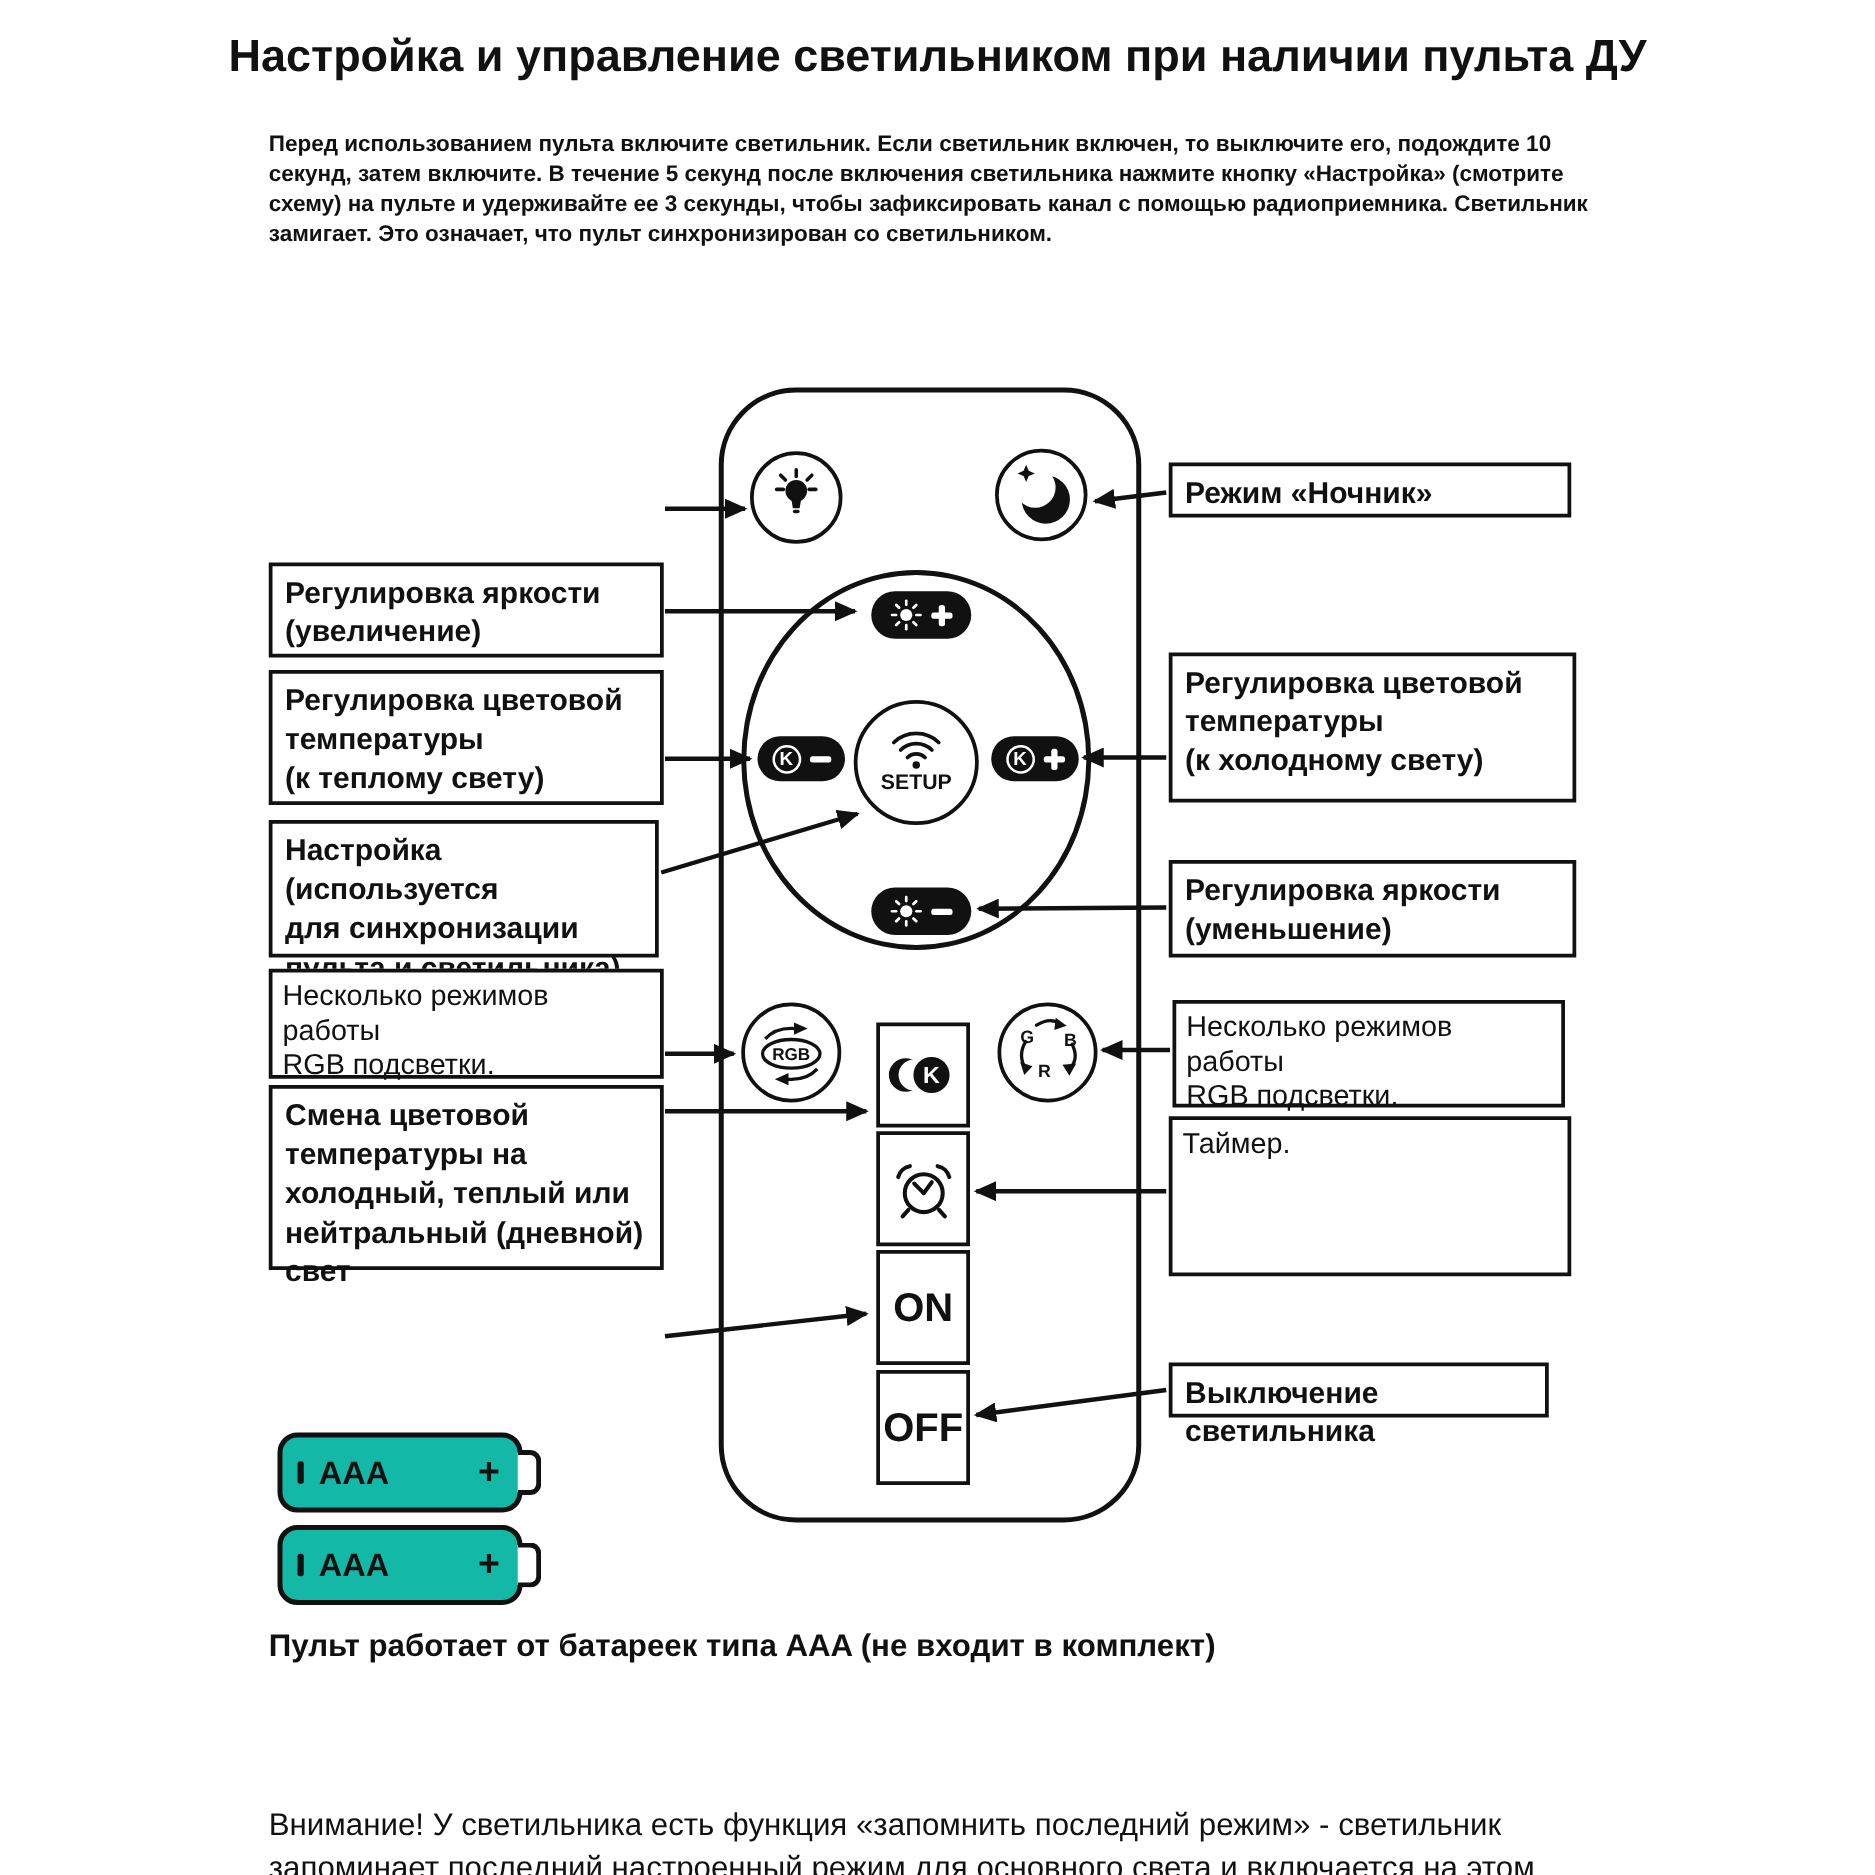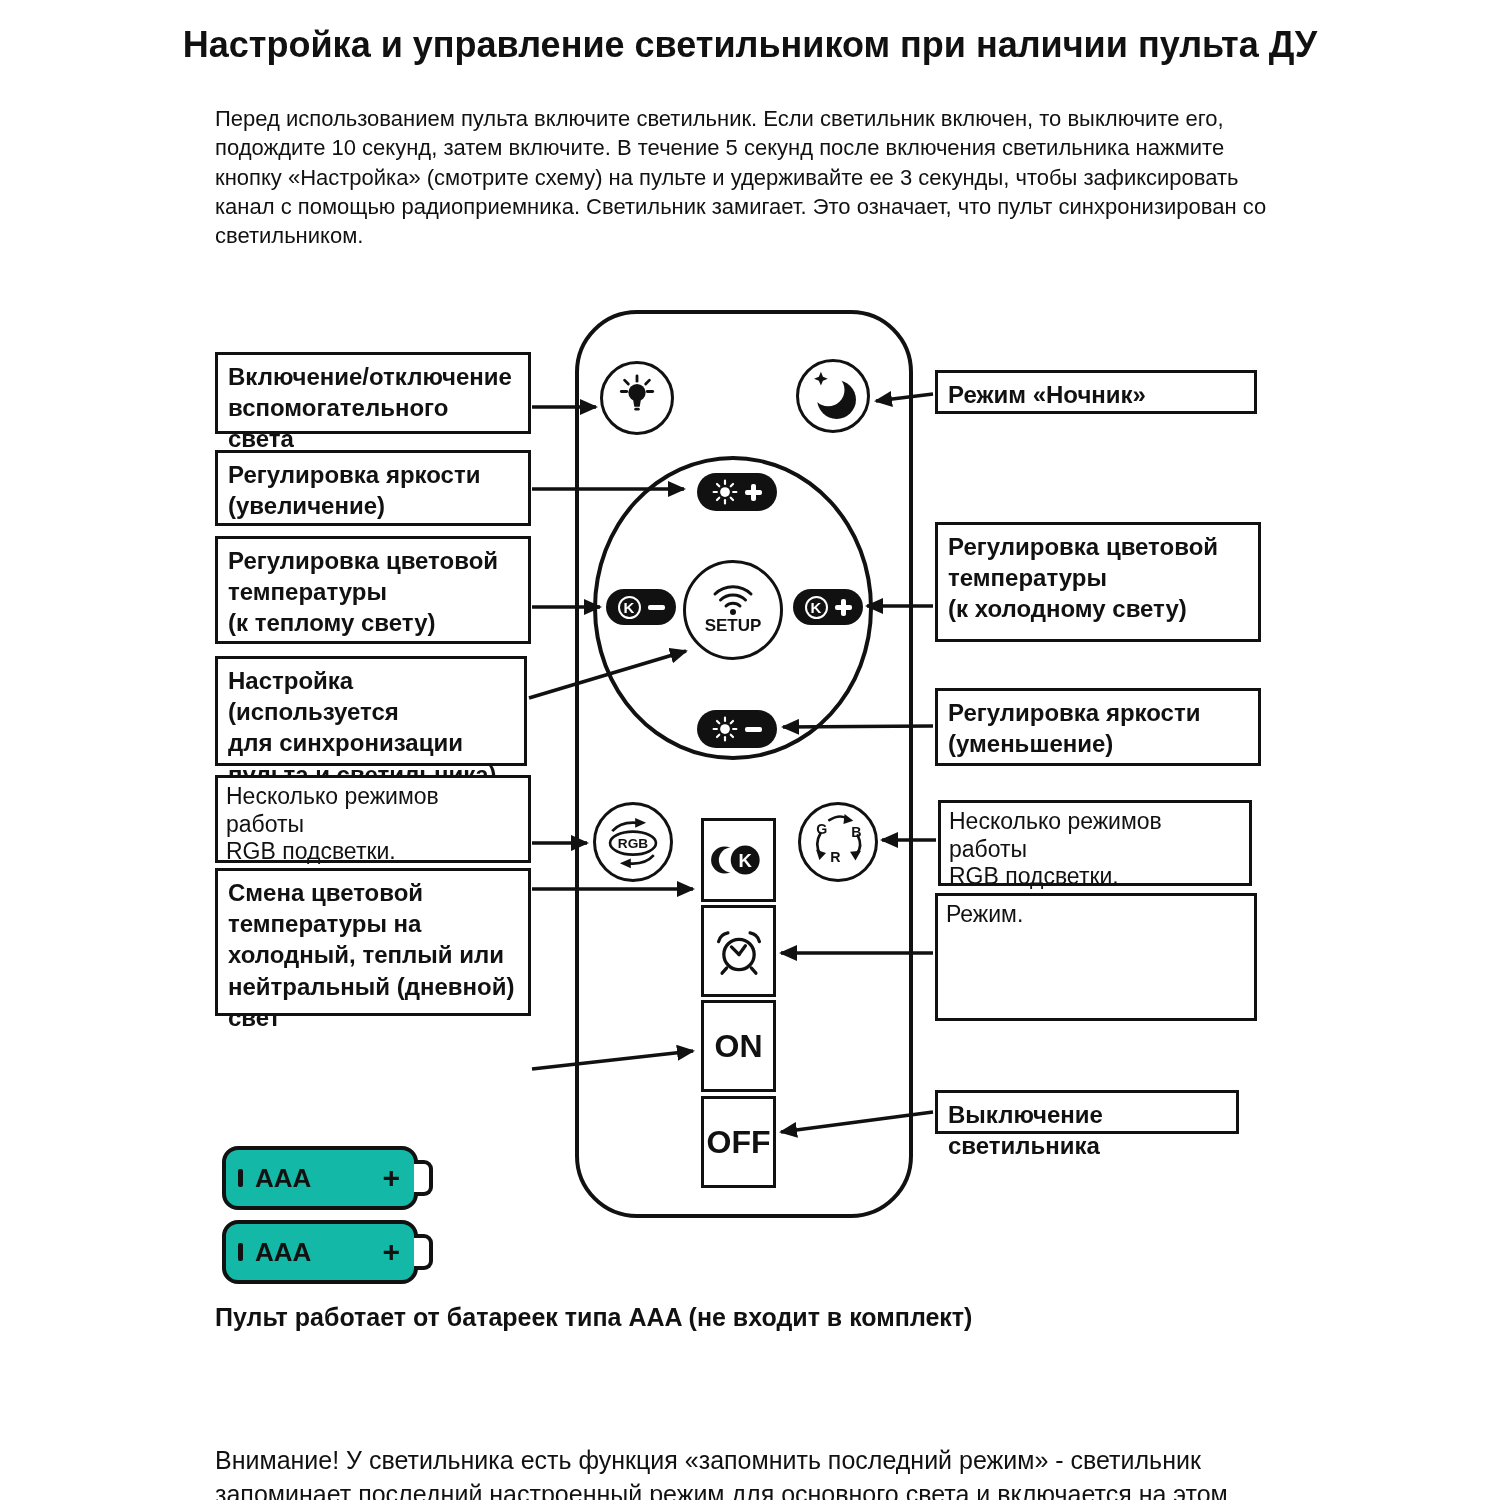--- a/index.html
+++ b/index.html
@@ -1,21 +1,21 @@
 <!DOCTYPE html>
 <html><head>
 <meta charset="utf-8">
 <style>
   html,body{margin:0;padding:0;background:#fff;}
   .page{position:relative;width:1500px;height:1500px;background:#fff;color:#111;
         font-family:"Liberation Sans",sans-serif;overflow:hidden;}
   .page-title{position:absolute;top:24px;left:0;width:100%;text-align:center;
         font-size:36px;font-weight:bold;margin:0;}
-  .intro{position:absolute;left:215px;top:104px;width:1080px;font-size:22px;
-        font-weight:normal;line-height:1.33;margin:0;}
+  .intro{position:absolute;left:215px;top:104px;width:1080px;font-size:18px;
+        font-weight:bold;line-height:1.33;margin:0;}
   .overlay{position:absolute;left:0;top:0;z-index:6;pointer-events:none;}
   
   .box{position:absolute;border:3px solid #111;background:#fff;font-weight:bold;
        font-size:24px;line-height:1.3;padding:6px 10px;white-space:pre-line;
        box-sizing:border-box;z-index:3;}
   .box.light{font-weight:normal;font-size:23px;line-height:1.2;padding:5px 8px;}
   
   .remote{position:absolute;left:575px;top:310px;width:330px;height:900px;
           border:4px solid #111;border-radius:62px;background:#fff;z-index:1;box-sizing:content-box;}
   .circle-btn{position:absolute;border:3px solid #111;border-radius:50%;background:#fff;
@@ -194,22 +194,20 @@
 
     <div class="col-btn onoff" style="top:686px;height:92px;">
       <span>ON</span>
     </div>
 
     <div class="col-btn onoff" style="top:782px;height:92px;">
       <span>OFF</span>
     </div>
   </div>
 
-  <div class="box" style="left:215px;top:352px;width:316px;height:82px;">Включение/отключение
-вспомогательного света</div>
   <div class="box" style="left:215px;top:450px;width:316px;height:76px;">Регулировка яркости
 (увеличение)</div>
   <div class="box" style="left:215px;top:536px;width:316px;height:108px;">Регулировка цветовой
 температуры
 (к теплому свету)</div>
   <div class="box" style="left:215px;top:656px;width:312px;height:110px;">Настройка (используется
 для синхронизации
 пульта и светильника)</div>
   <div class="box light" style="left:215px;top:775px;width:316px;height:88px;">Несколько режимов работы
 RGB подсветки.
@@ -222,21 +220,21 @@
 
   <div class="box" style="left:935px;top:370px;width:322px;height:44px;">Режим «Ночник»</div>
   <div class="box" style="left:935px;top:522px;width:326px;height:120px;">Регулировка цветовой
 температуры
 (к холодному свету)</div>
   <div class="box" style="left:935px;top:688px;width:326px;height:78px;">Регулировка яркости
 (уменьшение)</div>
   <div class="box light" style="left:938px;top:800px;width:314px;height:86px;">Несколько режимов работы
 RGB подсветки.
 Ручная настройка.</div>
-  <div class="box light" style="left:935px;top:893px;width:322px;height:128px;">Режим.</div>
+  <div class="box light" style="left:935px;top:893px;width:322px;height:128px;">Таймер.</div>
   <div class="box" style="left:935px;top:1090px;width:304px;height:44px;">Выключение светильника</div>
 
   <svg class="overlay" width="1500" height="1500" viewBox="0 0 1500 1500">
     <defs>
       <marker id="ah" markerUnits="userSpaceOnUse" markerWidth="20" markerHeight="16" refX="16" refY="8" orient="auto">
         <path d="M0 0 L18 8 L0 16 z" fill="#111"></path>
       </marker>
     </defs>
     <g stroke="#111" stroke-width="3.5">
       <line x1="532" y1="407" x2="596" y2="407" marker-end="url(#ah)"></line>

